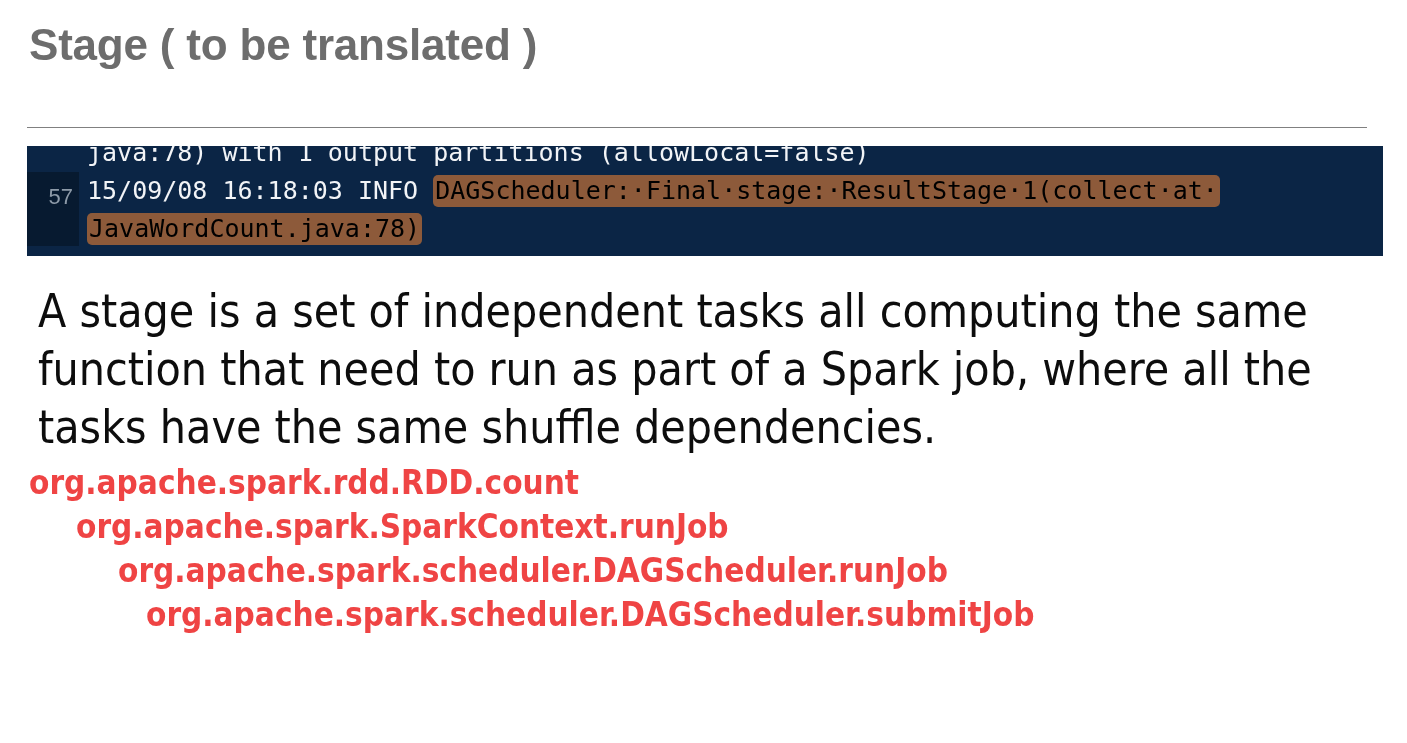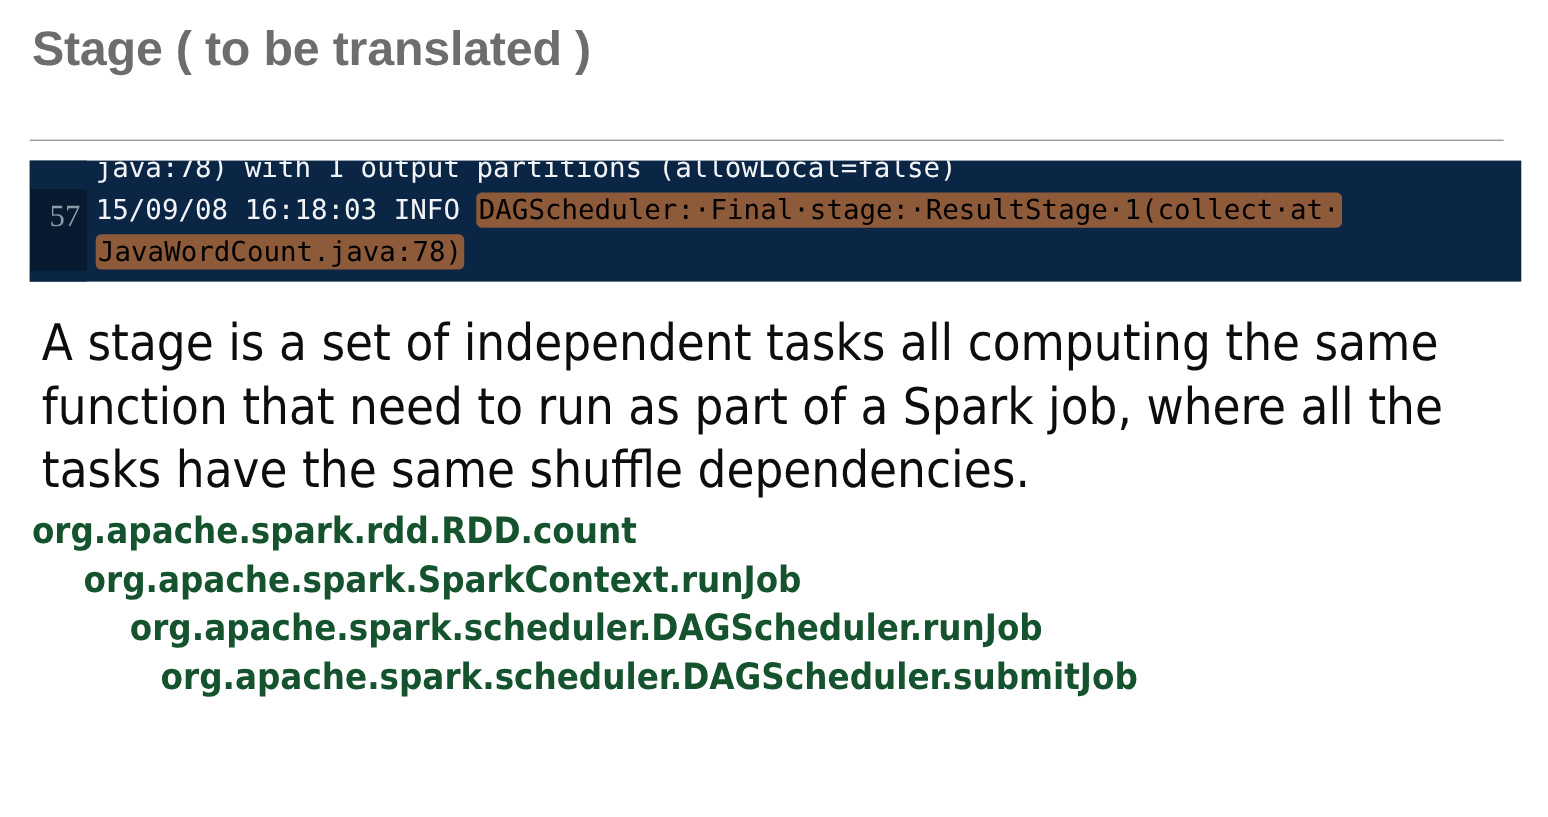--- a/index.html
+++ b/index.html
@@ -56,22 +56,22 @@
   #terminal-gutter {
     width: 52px;
     flex: 0 0 52px;
     background: #071a30;
     position: relative;
   }
   #terminal-gutter .gutter-num {
     position: absolute;
     right: 6px;
     top: 32px;
-    font-family: Liberation Serif, serif;
-    font-size: 28px;
+    font-family: Liberation Sans, sans-serif;
+    font-size: 22px;
     line-height: 38px;
     color: #8d9aa8;
   }
   #terminal-gutter .gutter-top-fill {
     position: absolute;
     left: 0; top: 0; right: 0;
     height: 26px;
     background: #0b2545;
   }
   #terminal-gutter .gutter-bot-fill {
@@ -126,21 +126,21 @@
     left: 0;
     top: 461px;
     width: 1407px;
   }
   .trace-line {
     font-family: "Liberation Sans Narrow", "DejaVu Sans Condensed", "Liberation Sans", sans-serif;
     font-stretch: condensed;
     font-weight: bold;
     font-size: 33px;
     line-height: 44px;
-    color: #14532d;
+    color: #ef4444;
     white-space: nowrap;
     display: block;
   }
   .trace-line.i0 { padding-left: 29px; }
   .trace-line.i1 { padding-left: 76px; }
   .trace-line.i2 { padding-left: 118px; }
   .trace-line.i3 { padding-left: 114px; margin-left: 32px; }
   .trace-line.i4 { padding-left: 188px; }
   .trace-line.i5 { padding-left: 272px; }
 </style>

